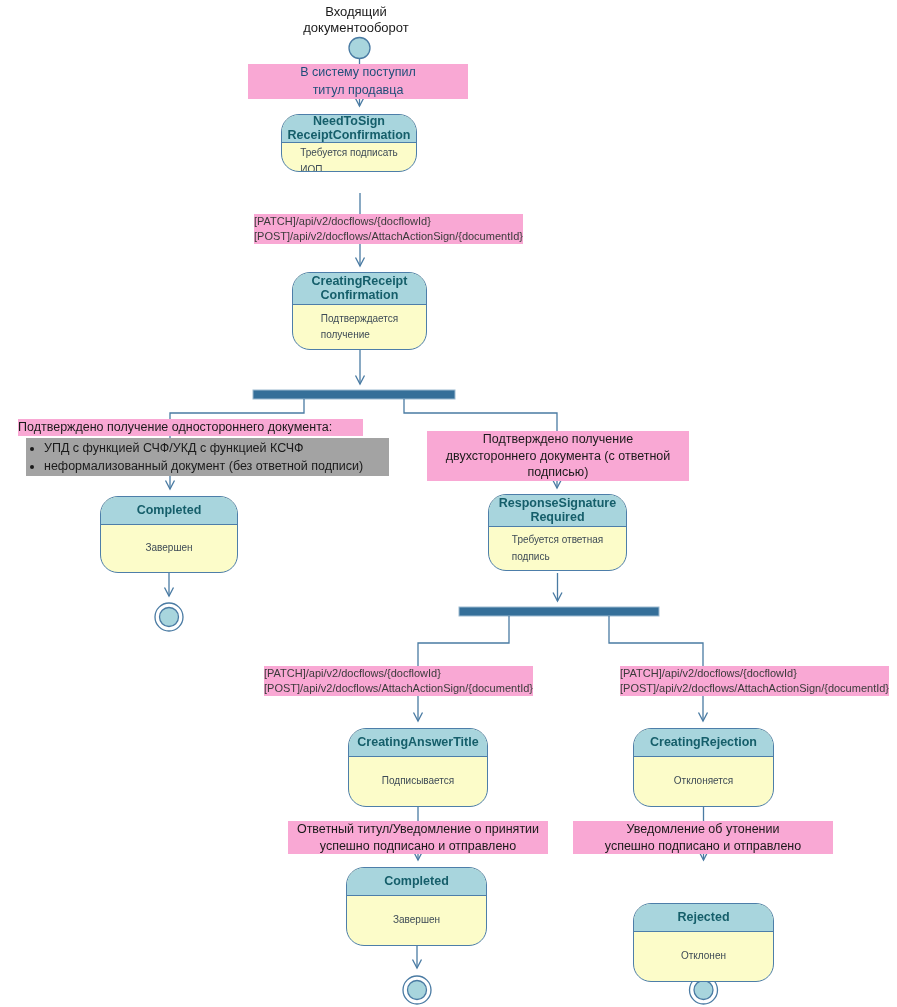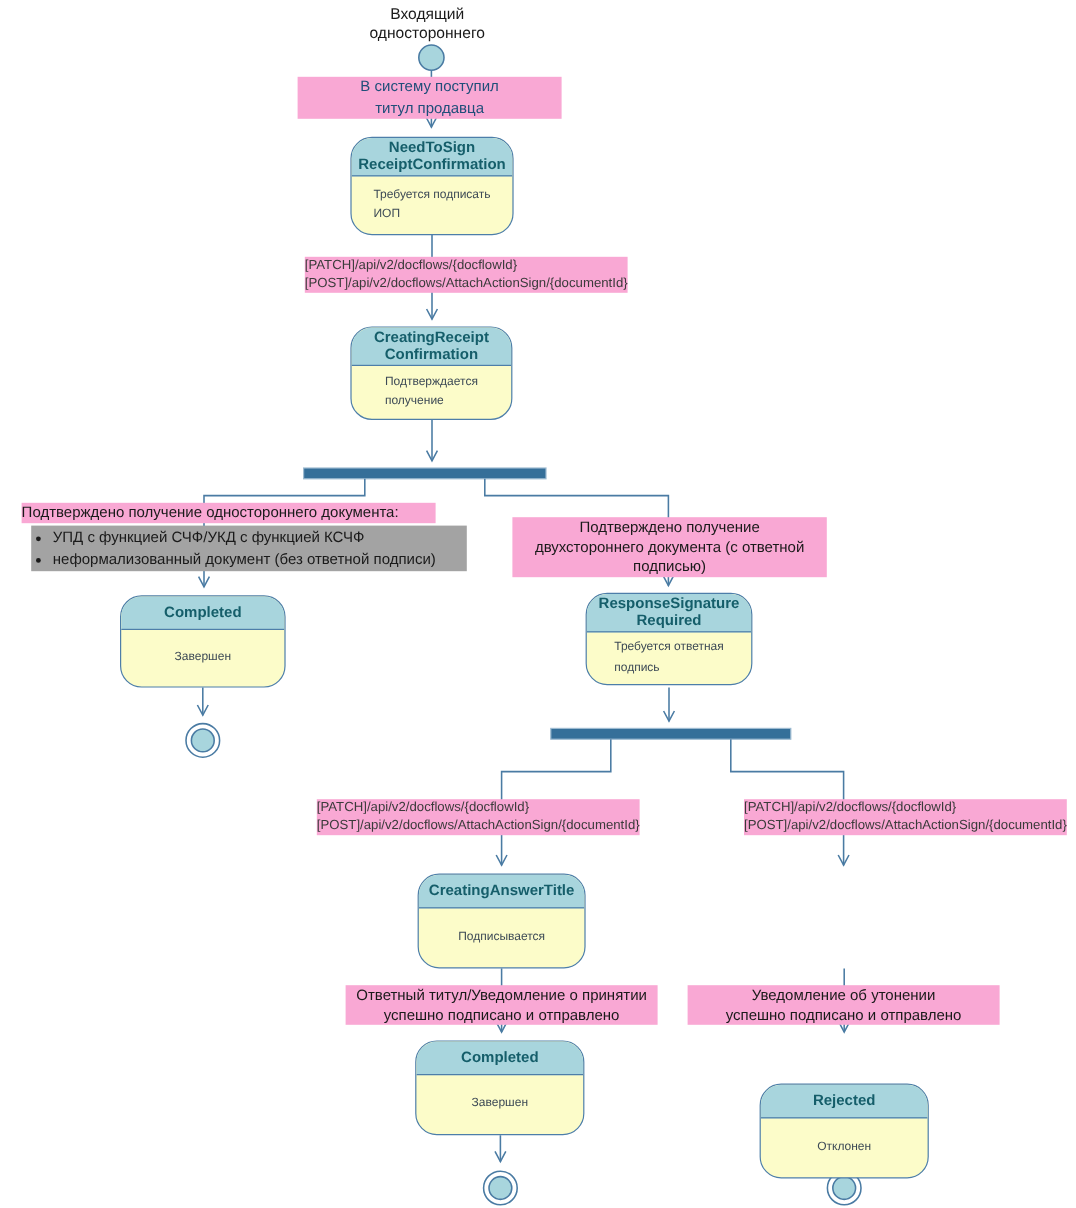--- a/index.html
+++ b/index.html
@@ -111,21 +111,21 @@
     </g>
 
     <path class="conn" d="M703.5 946 L703.5 968" marker-end="url(#arrow)"></path>
     <g>
       <circle class="endring" cx="703.5" cy="990" r="14"></circle>
       <circle class="endcore" cx="703.5" cy="990" r="9.5"></circle>
     </g>
   </svg>
 
   <div id="diagram-title">Входящий
-одностороннего</div>
+документооборот</div>
 
   <div class="edge-label center blue" style="left:248px;top:64px;width:220px;">В систему поступил
 титул продавца</div>
 
   <div class="edge-label api" style="left:254px;top:214px;">[PATCH]/api/v2/docflows/{docflowId}
 [POST]/api/v2/docflows/AttachActionSign/{documentId}</div>
 
   <div class="edge-label" id="branch-left-heading">Подтверждено получение одностороннего документа:</div>
 
   <ul class="bullets">
@@ -141,21 +141,21 @@
 
   <div class="edge-label api" style="left:620px;top:666px;">[PATCH]/api/v2/docflows/{docflowId}
 [POST]/api/v2/docflows/AttachActionSign/{documentId}</div>
 
   <div class="edge-label center" style="left:288px;top:821px;width:260px;">Ответный титул/Уведомление о принятии
 успешно подписано и отправлено</div>
 
   <div class="edge-label center" style="left:573px;top:821px;width:260px;">Уведомление об утонении
 успешно подписано и отправлено</div>
 
-  <div class="state" style="left:292px;top:114px;width:136px;height:82px;">
+  <div class="state" style="left:281px;top:114px;width:136px;height:58px;">
     <div class="state-name">NeedToSign
 ReceiptConfirmation</div>
     <div class="state-desc">Требуется подписать
 ИОП</div>
   </div>
 
   <div class="state" style="left:292px;top:272px;width:135px;height:78px;">
     <div class="state-name">CreatingReceipt
 Confirmation</div>
     <div class="state-desc">Подтверждается
@@ -172,20 +172,24 @@
 Required</div>
     <div class="state-desc">Требуется ответная
 подпись</div>
   </div>
 
   <div class="state" style="left:348px;top:728px;width:140px;height:79px;">
     <div class="state-name">CreatingAnswerTitle</div>
     <div class="state-desc">Подписывается</div>
   </div>
 
+  <div class="state" style="left:633px;top:728px;width:141px;height:79px;">
+    <div class="state-name">CreatingRejection</div>
+    <div class="state-desc">Отклоняется</div>
+  </div>
 
   <div class="state" style="left:346px;top:867px;width:141px;height:79px;">
     <div class="state-name">Completed</div>
     <div class="state-desc">Завершен</div>
   </div>
 
   <div class="state" style="left:633px;top:867px;width:141px;height:79px;margin-top:36px;">
     <div class="state-name">Rejected</div>
     <div class="state-desc">Отклонен</div>
   </div>

